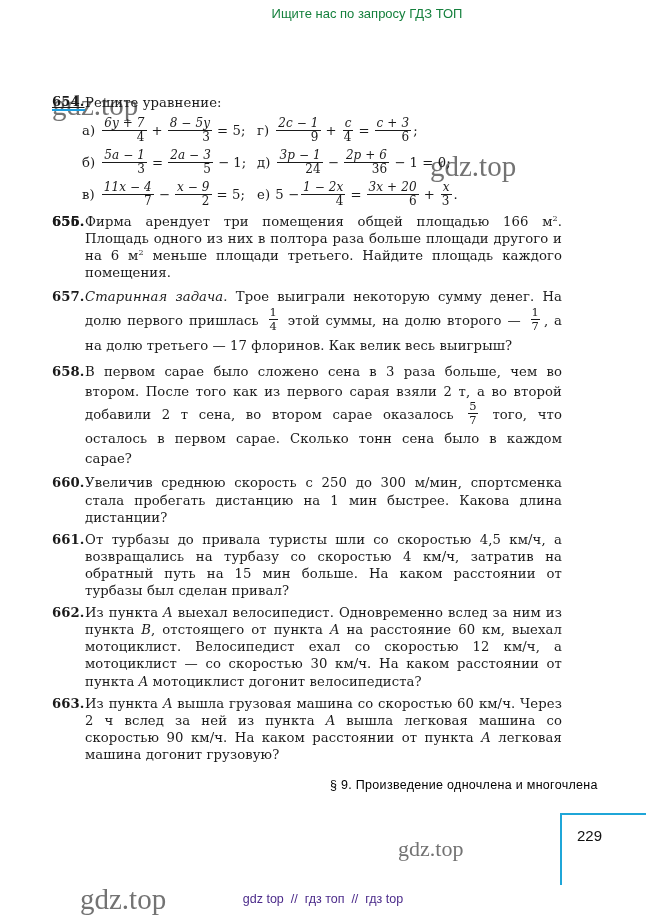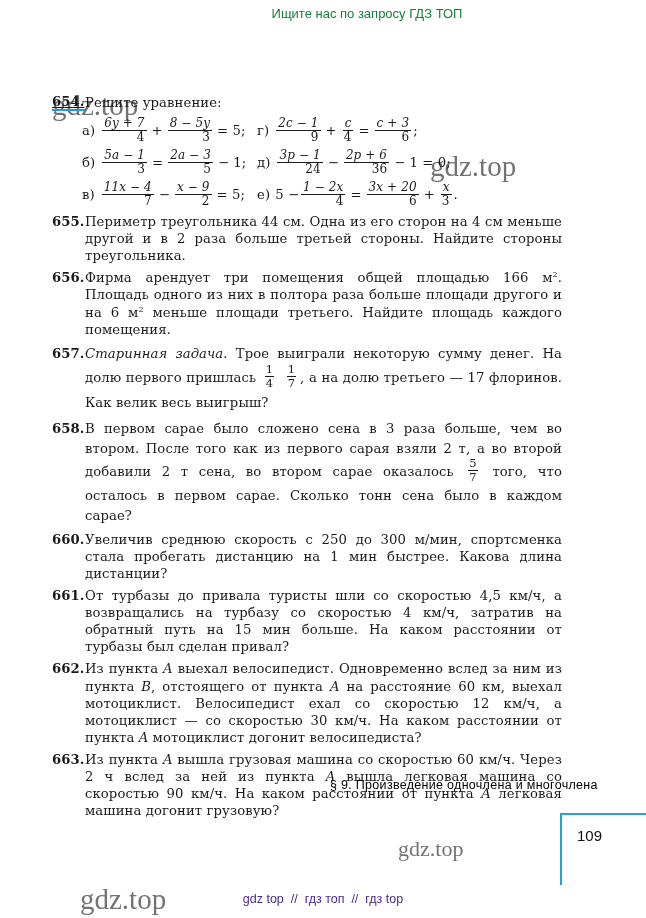--- a/index.html
+++ b/index.html
@@ -142,35 +142,35 @@
             <span class="n v">x</span>
             <span class="d">3</span>
           </span>
         <span>.</span>
       </div>
     </div>
   </div>
 
   <div class="prob">
     <span class="num">655.</span>
-    <span>Периметр треугольника 44 см. Одна из его сторон на 4 см меньше другой и в 2 раза больше третьей стороны. Найдите стороны треугольника.</span>
   </div>
 
   <div class="prob">
     <span class="num">656.</span>
     <span>Фирма арендует три помещения общей площадью 166 м</span><sup>2</sup><span>. Площадь одного из них в полтора раза больше площади другого и на 6 м</span><sup>2</sup><span> меньше площади третьего. Найдите площадь каждого помещения.</span>
   </div>
 
   <div class="prob" style="line-height:22px;">
     <span class="num">657.</span>
     <span class="em">Старинная задача.</span><span> Трое выиграли некоторую сумму денег. На долю первого пришлась</span>
     <span class="ifrac">
         <span class="n">1</span>
         <span class="d">4</span>
       </span>
+    <span>этой суммы, на долю второго —</span>
     <span class="ifrac">
         <span class="n">1</span>
         <span class="d">7</span>
       </span><span>, а на долю третьего — 17 флоринов. Как велик весь выигрыш?</span>
   </div>
 
   <div class="prob" style="line-height:20px;">
     <span class="num">658.</span>
     <span>В первом сарае было сложено сена в 3 раза больше, чем во втором. После того как из первого сарая взяли 2 т, а во второй добавили 2 т сена, во втором сарае оказалось</span>
     <span class="ifrac">
@@ -199,15 +199,15 @@
   <div class="prob">
     <span class="num">663.</span>
     <span>Из пункта </span><span class="v">A</span><span> вышла грузовая машина со скоростью 60 км/ч. Через 2 ч вслед за ней из пункта </span><span class="v">A</span><span> вышла легковая машина со скоростью 90 км/ч. На каком расстоянии от пункта </span><span class="v">A</span><span> легковая машина догонит грузовую?</span>
   </div>
 </div>
 
 <div class="abs wm wm3">gdz.top</div>
 <div class="abs section">§ 9. Произведение одночлена и многочлена</div>
 <div class="abs pn-frame-v"></div>
 <div class="abs pn-frame-h"></div>
-<div class="abs pn">109</div>
+<div class="abs pn">229</div>
 <div class="abs wm wm4">gdz.top</div>
 <div class="abs footer" style="white-space:pre;">gdz top  //  гдз топ  //  гдз top</div>
 
 </body></html>

